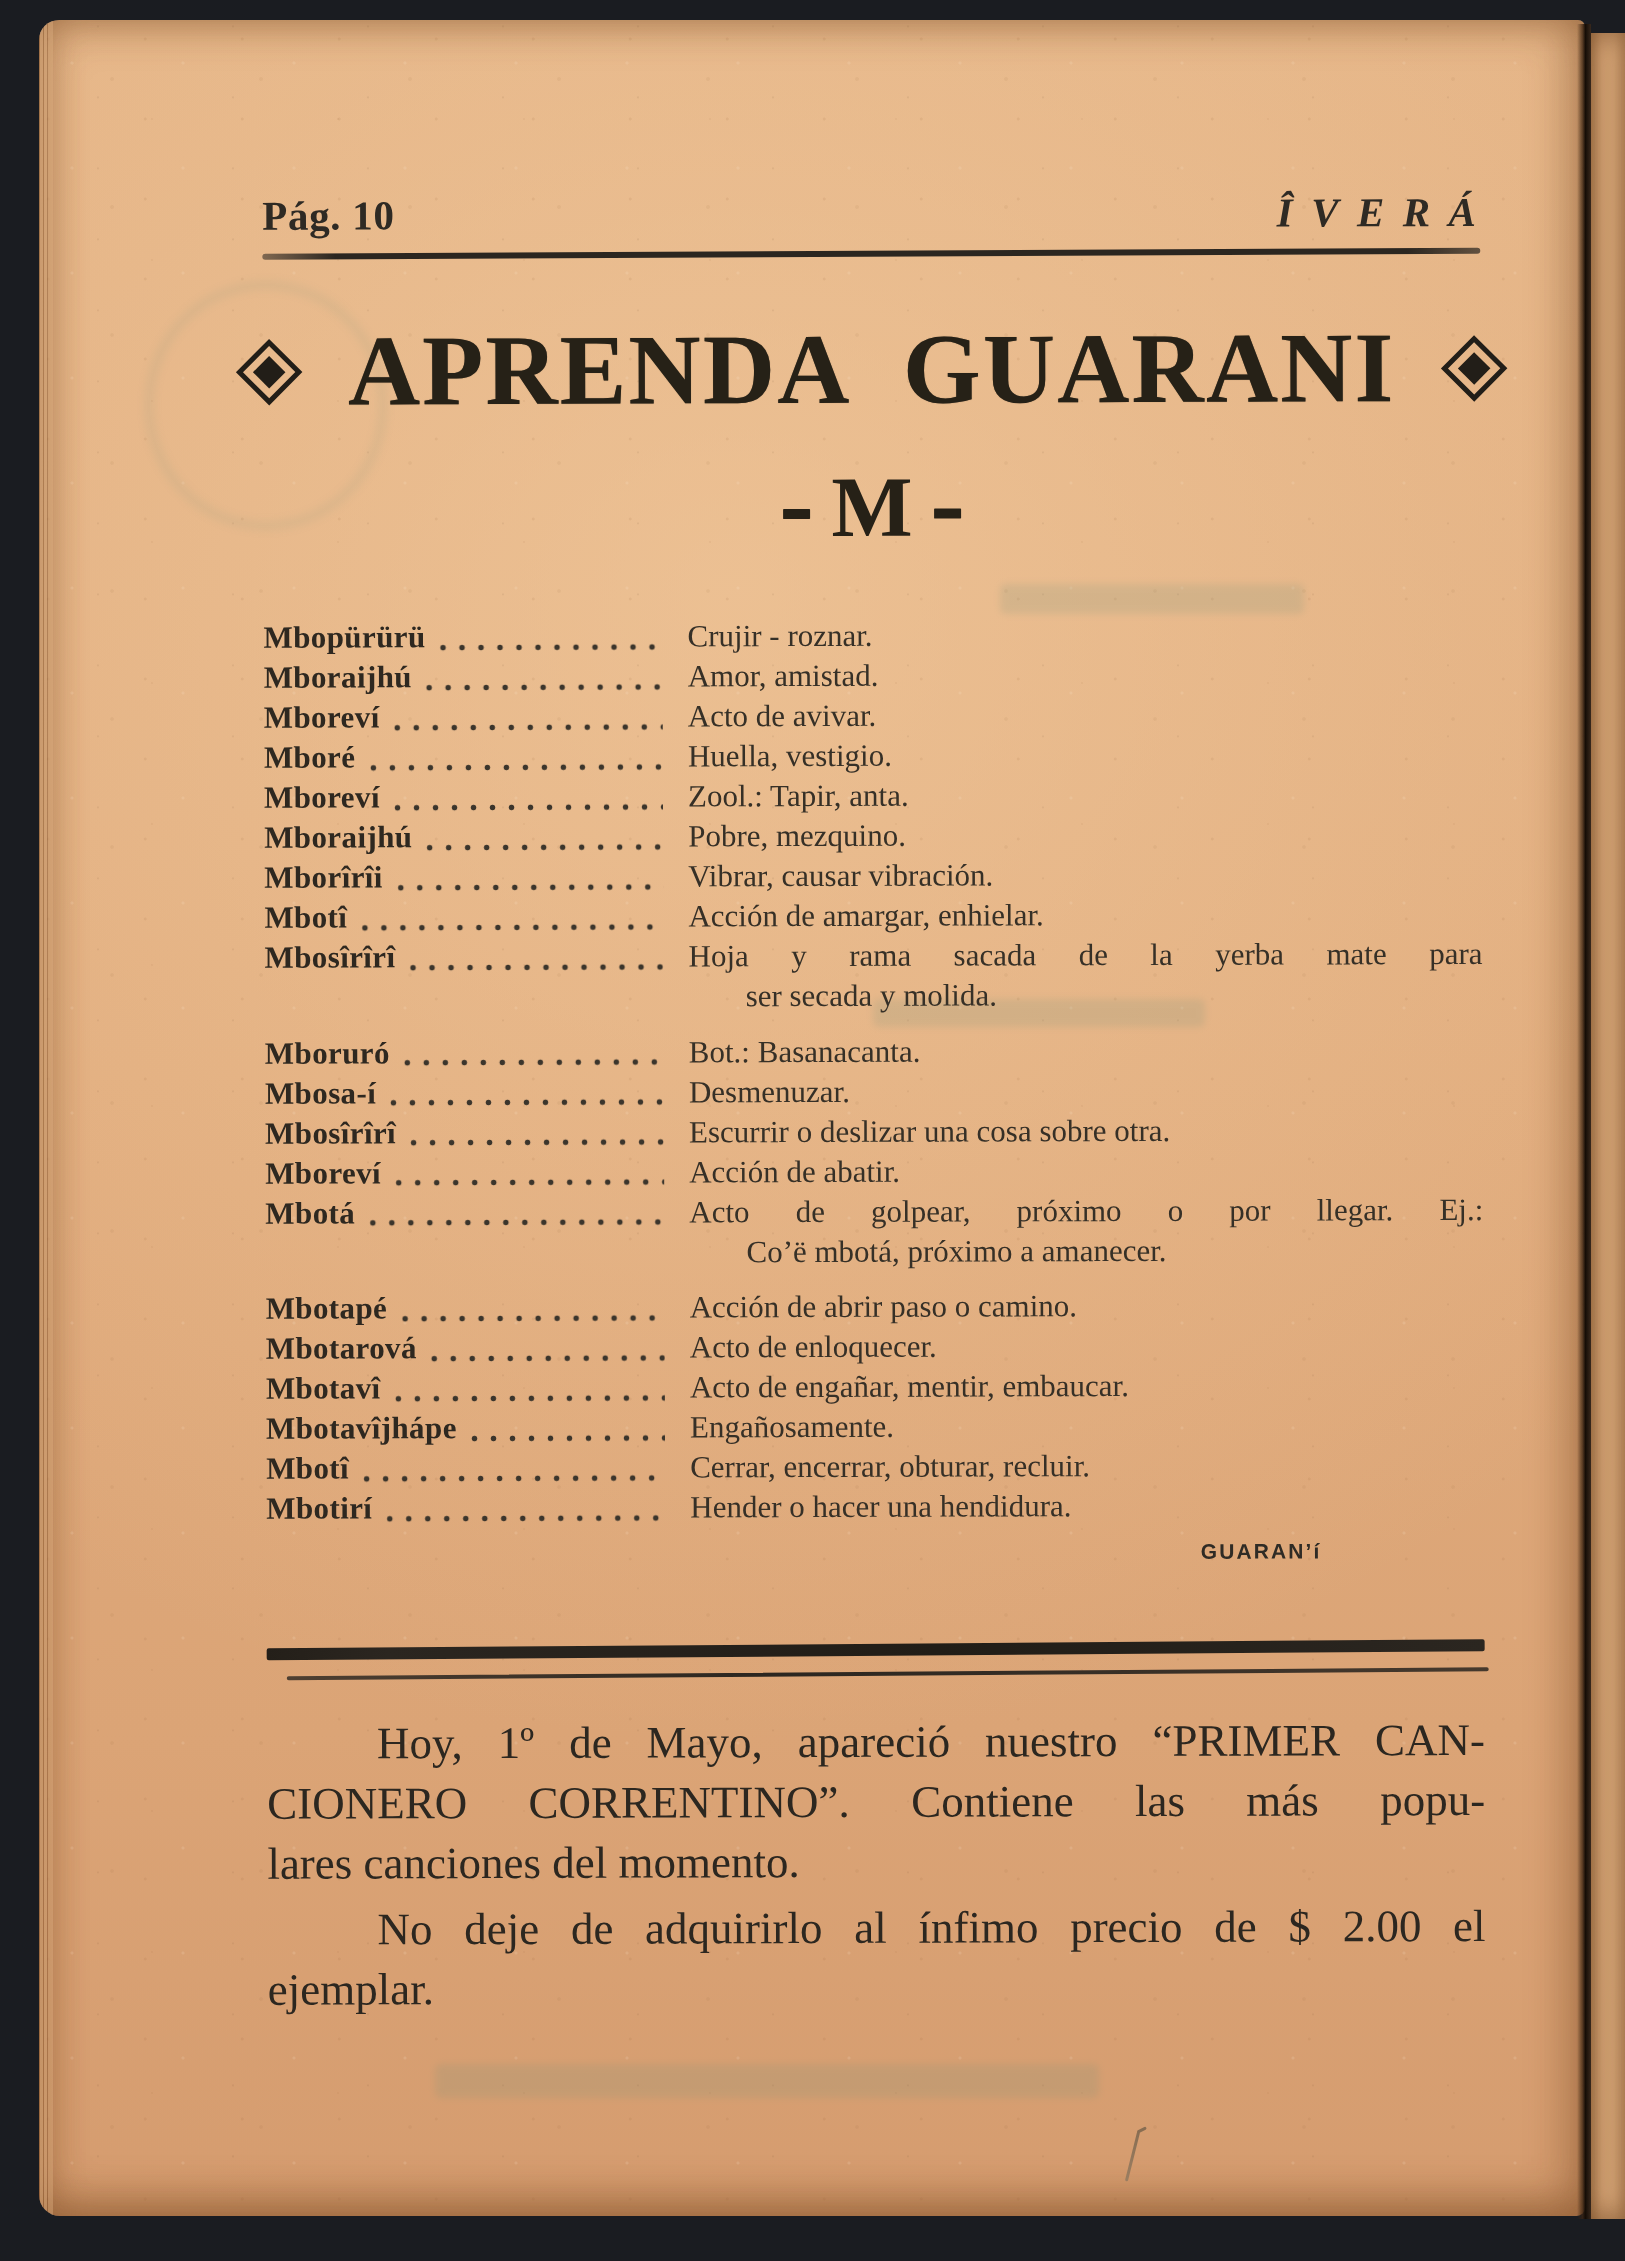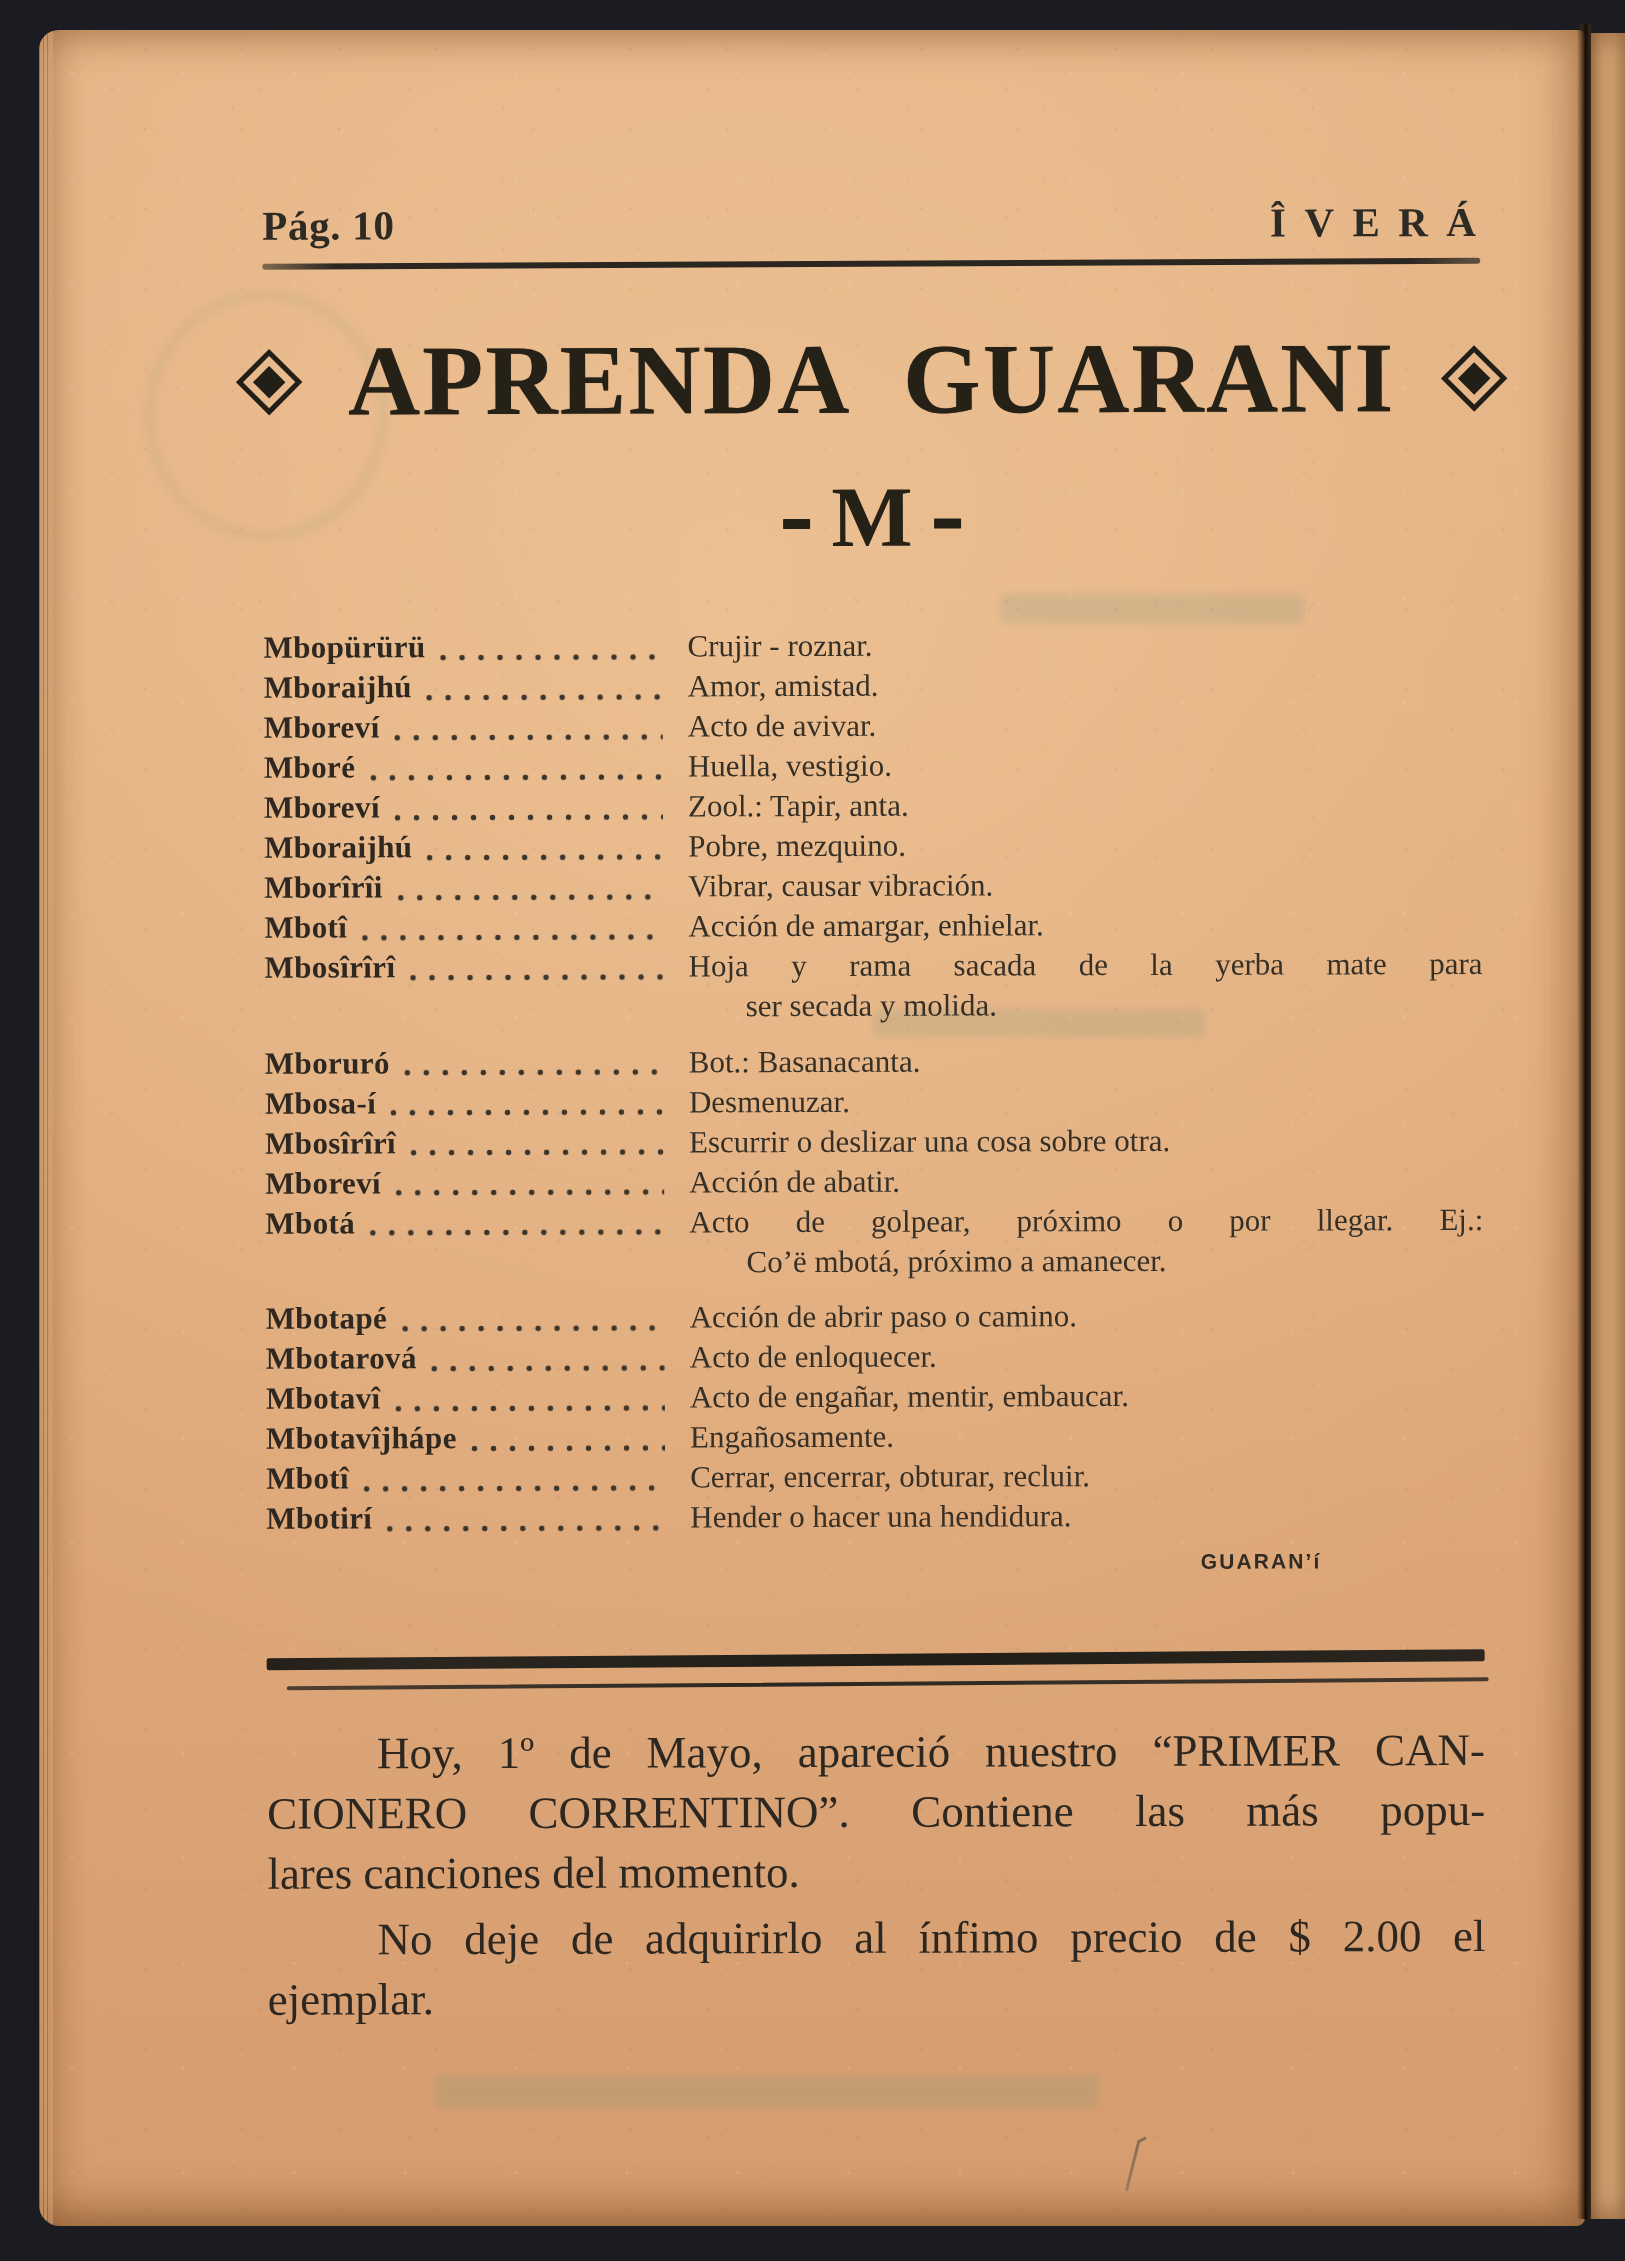--- a/index.html
+++ b/index.html
@@ -16,21 +16,21 @@
   .scan{
     position:relative;width:1625px;height:2261px;margin:0 auto;
     background:
       radial-gradient(circle at 30% 20%, rgba(255,255,255,.03) 0 1.4px, transparent 2.1px),
       var(--bg);
     overflow:hidden;
     font-family:"Liberation Serif", serif;
   }
   
   .page{
-    position:absolute;left:39px;top:30px;width:1546px;height:2196px;
+    position:absolute;left:39px;top:20px;width:1546px;height:2196px;
     border-radius:20px 7px 8.5px 21px;
     background:
       radial-gradient(130% 85% at 45% 26%, rgba(244,206,162,.55) 0%, rgba(0,0,0,0) 62%),
       linear-gradient(180deg,#e4b385 0%,#e0ab7c 48%,#dba476 78%,#d59c6f 100%);
     box-shadow:
       inset 0 0 49px rgba(120,70,30,.28),
       inset -21px 0 42px rgba(110,62,26,.22),
       inset 15.5px 0 32px rgba(120,70,30,.20),
       inset 0 -20px 39px rgba(115,66,28,.25);
     overflow:hidden;
@@ -74,21 +74,21 @@
     position:relative;height:100%;
     padding:0 102px 0 226px;box-sizing:border-box;
     transform:rotate(-.18deg);
     color:var(--ink-soft);
   }
   .header-row{
     margin:0;padding-top:170px;display:flex;justify-content:space-between;align-items:baseline;
     color:#2e2a24;
   }
   .page-label{font-size:41px;font-weight:bold;letter-spacing:0.7px;}
-  .masthead{font-size:41px;font-weight:bold;letter-spacing:18.4px;margin-right:-14px;}
+  .masthead{font-size:41px;font-weight:bold;font-style:italic;letter-spacing:18.4px;margin-right:-14px;}
   .header-rule{
     margin-top:12.7px;height:6.4px;border-radius:3.5px;transform:rotate(-.1deg);
     background:linear-gradient(90deg,rgba(43,38,32,.55),#2b2620 6%,#2b2620 94%,rgba(43,38,32,.7));
   }
   .title-row{
     margin-top:61px;display:flex;justify-content:center;align-items:center;gap:55px;
   }
   .page-title{
     font-size:100px;line-height:1.04;font-weight:bold;color:#262117;
     letter-spacing:2.1px;word-spacing:30px;white-space:nowrap;

